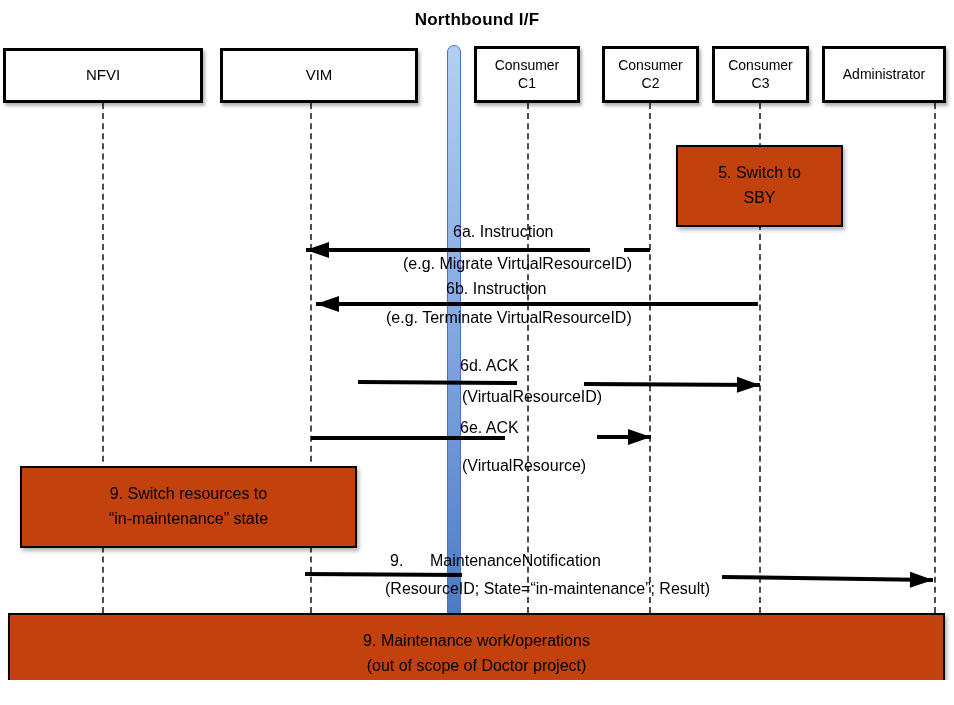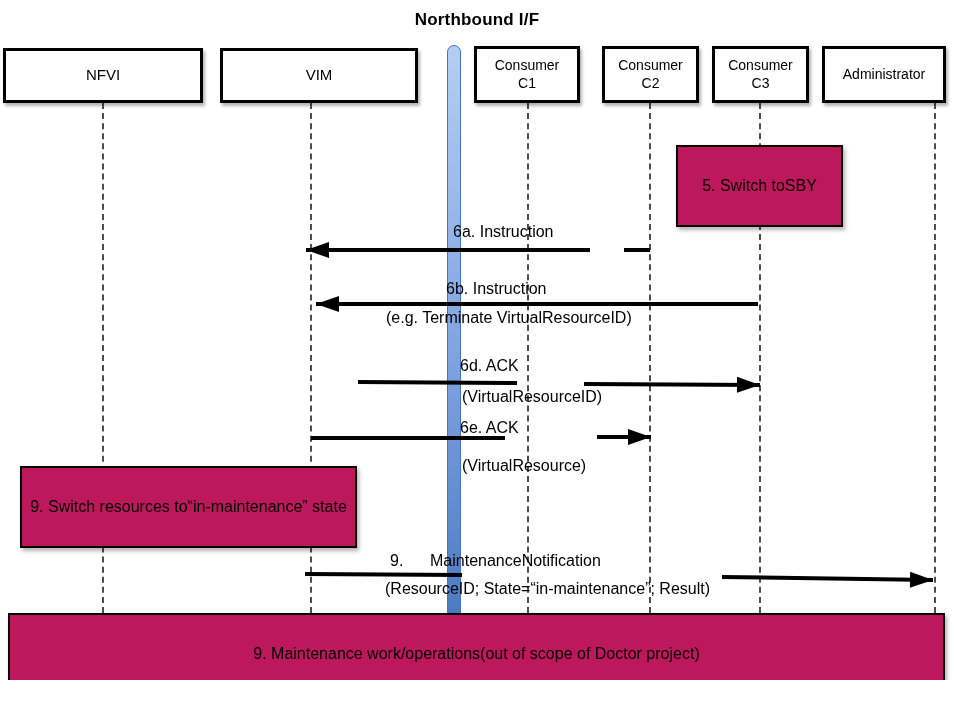--- a/index.html
+++ b/index.html
@@ -21,23 +21,23 @@
   .lifeline{
     position:absolute;top:103px;height:510px;width:0;
     border-left:2px dashed #4d4d4d;
   }
   .nbif-bar{
     position:absolute;left:447px;top:45px;width:12px;height:569px;
     border:1px solid #4472c4;border-radius:7px 7px 2px 2px;
     background:linear-gradient(180deg,#b3cff3 0%,#7fa3e0 55%,#4c7bc3 100%);
   }
   .abox{
-    position:absolute;background:#be185d;border:2px solid #000;
+    position:absolute;background:#c2410c;border:2px solid #000;
     box-shadow:2px 3px 4px rgba(0,0,0,.30);
-    display:flex;flex-direction:row;align-items:center;justify-content:center;
+    display:flex;flex-direction:column;align-items:center;justify-content:center;
     text-align:center;font-size:16px;line-height:1.55;
   }
   .msg-label{
     position:absolute;text-align:left;font-size:16px;line-height:1.2;
     white-space:pre;
   }
   #arrows{position:absolute;left:0;top:0;pointer-events:none;}
 </style>
 </head>
 <body>
@@ -116,20 +116,21 @@
       <line x1="597" y1="437" x2="651" y2="437" marker-end="url(#ah)"></line>
     </g>
 
     <g stroke="#000" stroke-width="4">
       <line x1="305" y1="574" x2="462" y2="575"></line>
       <line x1="722" y1="577" x2="933" y2="580" marker-end="url(#ah)"></line>
     </g>
   </svg>
 
   <div class="msg-label" style="left:453px;top:222px;width:200px">6a. Instruction</div>
+  <div class="msg-label" style="left:403px;top:254px;width:300px">(e.g. Migrate VirtualResourceID)</div>
 
   <div class="msg-label" style="left:446px;top:279px;width:200px">6b. Instruction</div>
   <div class="msg-label" style="left:386px;top:308px;width:320px">(e.g. Terminate VirtualResourceID)</div>
 
   <div class="msg-label" style="left:460px;top:356px;width:200px">6d. ACK</div>
   <div class="msg-label" style="left:462px;top:387px;width:200px">(VirtualResourceID)</div>
 
   <div class="msg-label" style="left:460px;top:418px;width:200px">6e. ACK</div>
   <div class="msg-label" style="left:462px;top:456px;width:200px">(VirtualResource)</div>
 

